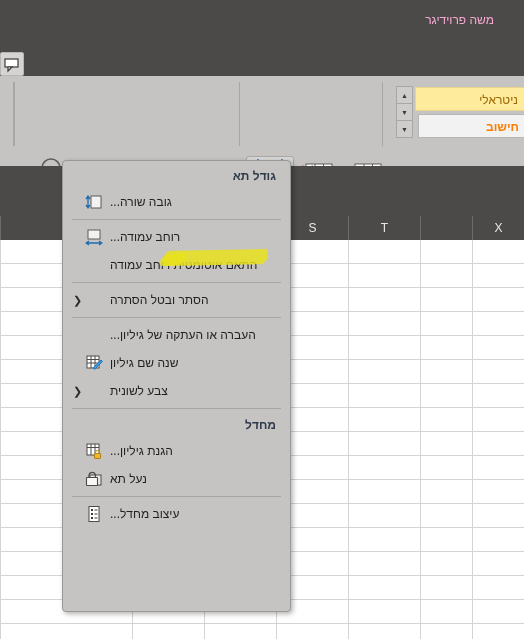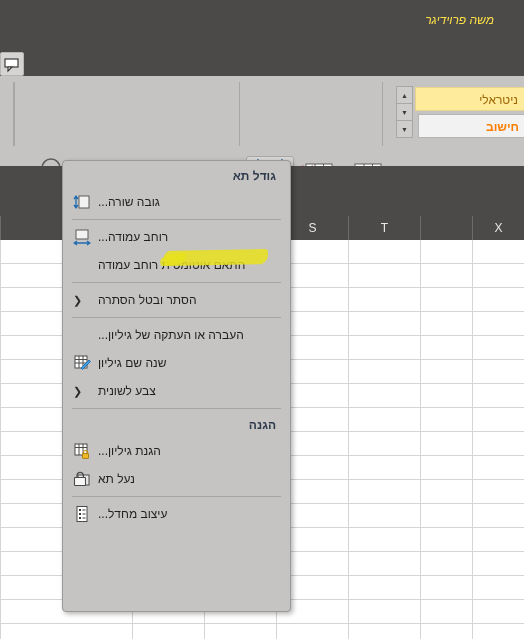--- a/index.html
+++ b/index.html
@@ -8,21 +8,21 @@
     font-family:"Liberation Sans","DejaVu Sans",sans-serif;
     background:#ffffff;
   }
   
   #titlebar{
     position:absolute;left:0;top:0;width:524px;height:46px;
     background:#4c4a48;
   }
   #titlebar .username{
     position:absolute;right:30px;top:13px;
-    color:#fde047;font-size:12px;white-space:nowrap;font-style:italic;
+    color:#f9a8d4;font-size:12px;white-space:nowrap;
   }
   
   #darkstrip{
     position:absolute;left:0;top:46px;width:524px;height:30px;
     background:#4c4a48;
   }
   #comment-btn{
     position:absolute;left:0px;top:52px;width:24px;height:24px;
     background:#d6d4d2;border:1px solid #b8b6b4;border-radius:2px;
     box-sizing:border-box;
@@ -121,21 +121,21 @@
     font-size:12px;color:#1f1f1f;
     padding-top:2px;
   }
   .mnu-header{
     font-weight:bold;color:#2f3b4c;font-size:12px;
     text-align:right;padding:6px 14px 5px 10px;
   }
   .mnu-item{
     position:relative;display:flex;align-items:center;
     justify-content:flex-end;
-    height:28px;padding:0 8px 0 10px;box-sizing:border-box;
+    height:28px;padding:0 8px 0 22px;box-sizing:border-box;
     white-space:nowrap;gap:7px;
   }
   .mnu-item .lbl{text-align:right;}
   .mnu-item .ico{
     width:18px;height:18px;flex:0 0 18px;
     display:flex;align-items:center;justify-content:center;
   }
   .mnu-item .sub-arrow{
     position:absolute;left:10px;top:50%;transform:translateY(-50%);
     font-size:11px;color:#2b2b2b;
@@ -508,21 +508,21 @@
           <path d="M8 14 L16 6 L17.5 7.5 L9.5 15.5 Z" fill="#3f9fe0" stroke="#1f6bb0" stroke-width="0.9"></path>
         </svg>
       </span>
     </div>
     <div class="mnu-item">
       <span class="sub-arrow">❮</span>
       <span class="lbl">צבע לשונית</span>
       <span class="ico"></span>
     </div>
     <div class="mnu-sep"></div>
-    <div class="mnu-header">הגנה</div>
+    <div class="mnu-header">מחדל</div>
     <div class="mnu-item">
       <span class="lbl">הגנת גיליון...</span>
       <span class="ico">
         <svg width="18" height="18" viewBox="0 0 18 18">
           <rect x="2" y="2" width="12" height="11" fill="#ffffff" stroke="#4a4a4a" stroke-width="1"></rect>
           <line x1="2" y1="5.5" x2="14" y2="5.5" stroke="#4a4a4a" stroke-width="1"></line>
           <line x1="6" y1="2" x2="6" y2="13" stroke="#4a4a4a" stroke-width="1"></line>
           <line x1="10" y1="2" x2="10" y2="13" stroke="#4a4a4a" stroke-width="1"></line>
           <path d="M10.5 12 L10.5 10.5 a2 2 0 0 1 4 0 L14.5 12" fill="none" stroke="#c9920e" stroke-width="1.2"></path>
           <rect x="9.5" y="11.5" width="6" height="5" fill="#f0b828" stroke="#a8780a" stroke-width="0.9" rx="0.6"></rect>

